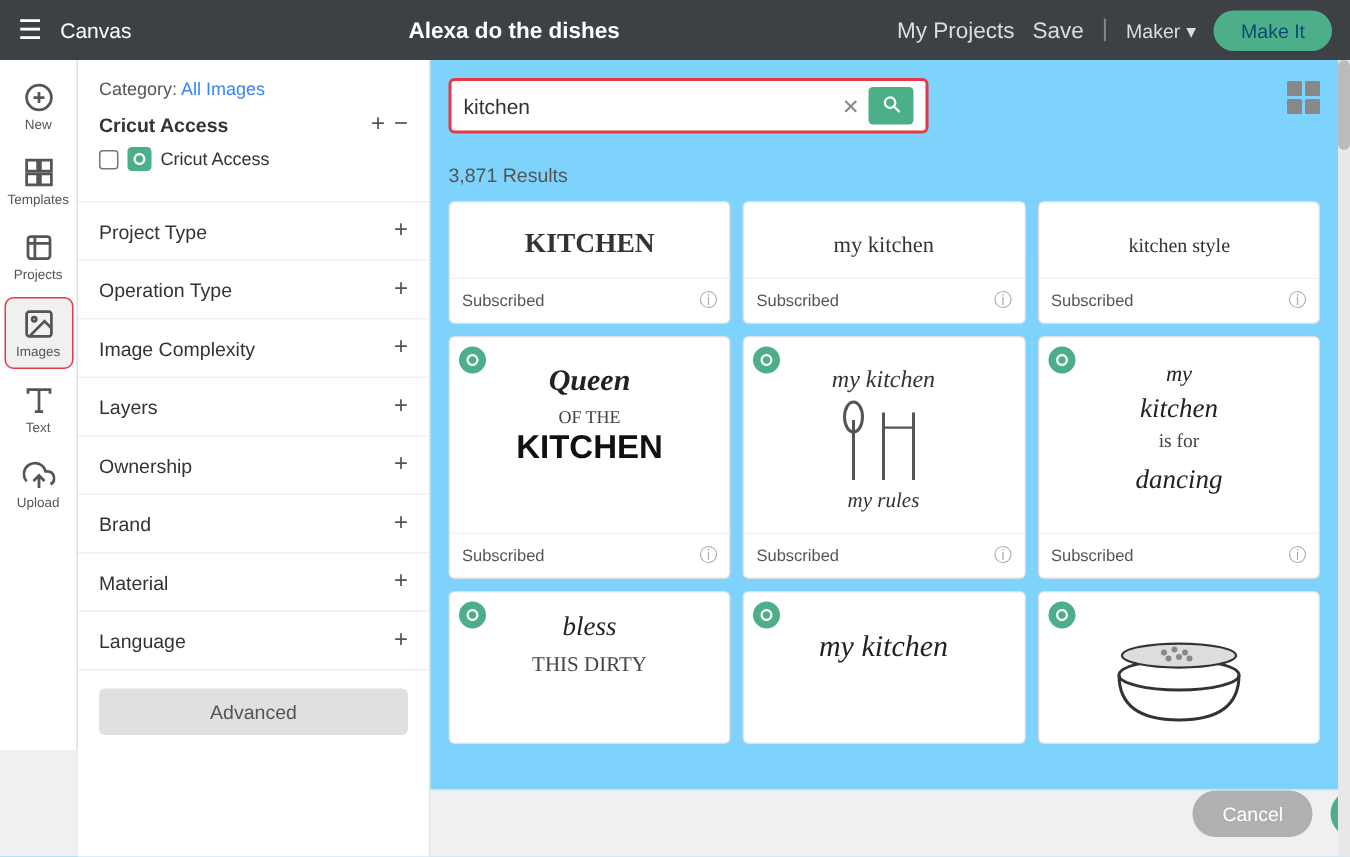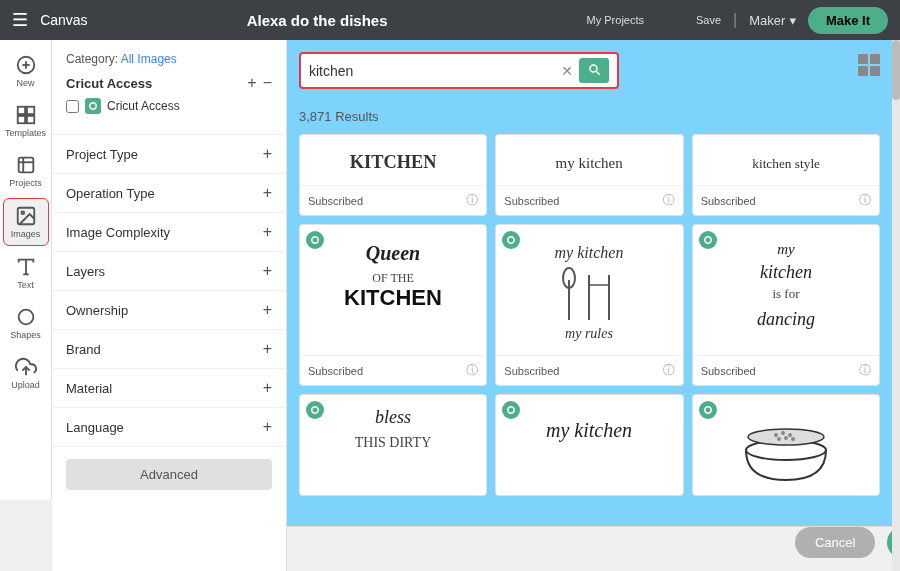--- a/index.html
+++ b/index.html
@@ -6,26 +6,26 @@
     body { font-family: 'Segoe UI', Arial, sans-serif; background: #f0f0f0; width: 900px; height: 571px; overflow: hidden; }
 
     
     .topbar {
       display: flex; align-items: center; background: #3d4045; height: 40px;
       padding: 0 12px; gap: 12px;
     }
     .topbar-menu { color: white; font-size: 18px; cursor: pointer; }
     .topbar-title { color: white; font-size: 15px; font-weight: 600; flex: 1; text-align: center; }
     .topbar-right { display: flex; align-items: center; gap: 12px; }
-    .topbar-link { color: #ddd; font-size: 11px; cursor: pointer; margin-left: 40px; }
+    .topbar-link { color: #ddd; font-size: 15px; cursor: pointer; }
     .topbar-divider { color: #888; }
     .topbar-maker { display: flex; align-items: center; color: #ddd; font-size: 13px; cursor: pointer; gap: 4px; }
     .topbar-make-btn {
-      background: #4caf8a; color: #000000; border: none; border-radius: 20px;
-      padding: 6px 18px; font-size: 13px; font-weight: 700; cursor: pointer;
+      background: #4caf8a; color: #0c4a6e; border: none; border-radius: 20px;
+      padding: 6px 18px; font-size: 13px; font-weight: 400; cursor: pointer;
     }
 
     
     .icon-sidebar {
       position: absolute; left: 0; top: 40px; width: 52px; height: 460px;
       background: #fff; border-right: 1px solid #e0e0e0;
       display: flex; flex-direction: column; align-items: center; padding: 8px 0; gap: 4px;
     }
     .icon-item {
       display: flex; flex-direction: column; align-items: center;
@@ -194,26 +194,20 @@
 
   <div class="icon-item">
     <svg viewBox="0 0 24 24" fill="none" stroke="#555" stroke-width="2">
         <polyline points="4,7 4,4 20,4 20,7"></polyline>
         <line x1="9" y1="20" x2="15" y2="20"></line>
         <line x1="12" y1="4" x2="12" y2="20"></line>
       </svg>
     <span class="icon-label">Text</span>
   </div>
 
-  <div class="icon-item">
-    <svg viewBox="0 0 24 24" fill="none" stroke="#555" stroke-width="2">
-        <circle cx="12" cy="12" r="8"></circle>
-      </svg>
-    <span class="icon-label">Shapes</span>
-  </div>
 
   <div class="icon-item">
     <svg viewBox="0 0 24 24" fill="none" stroke="#555" stroke-width="2">
         <polyline points="16,16 12,12 8,16"></polyline>
         <line x1="12" y1="12" x2="12" y2="21"></line>
         <path d="M20.39,18.39A5,5 0 0,0 18,9H16.74A8,8 0 1,0 3,16.3"></path>
       </svg>
     <span class="icon-label">Upload</span>
   </div>
 </div>

